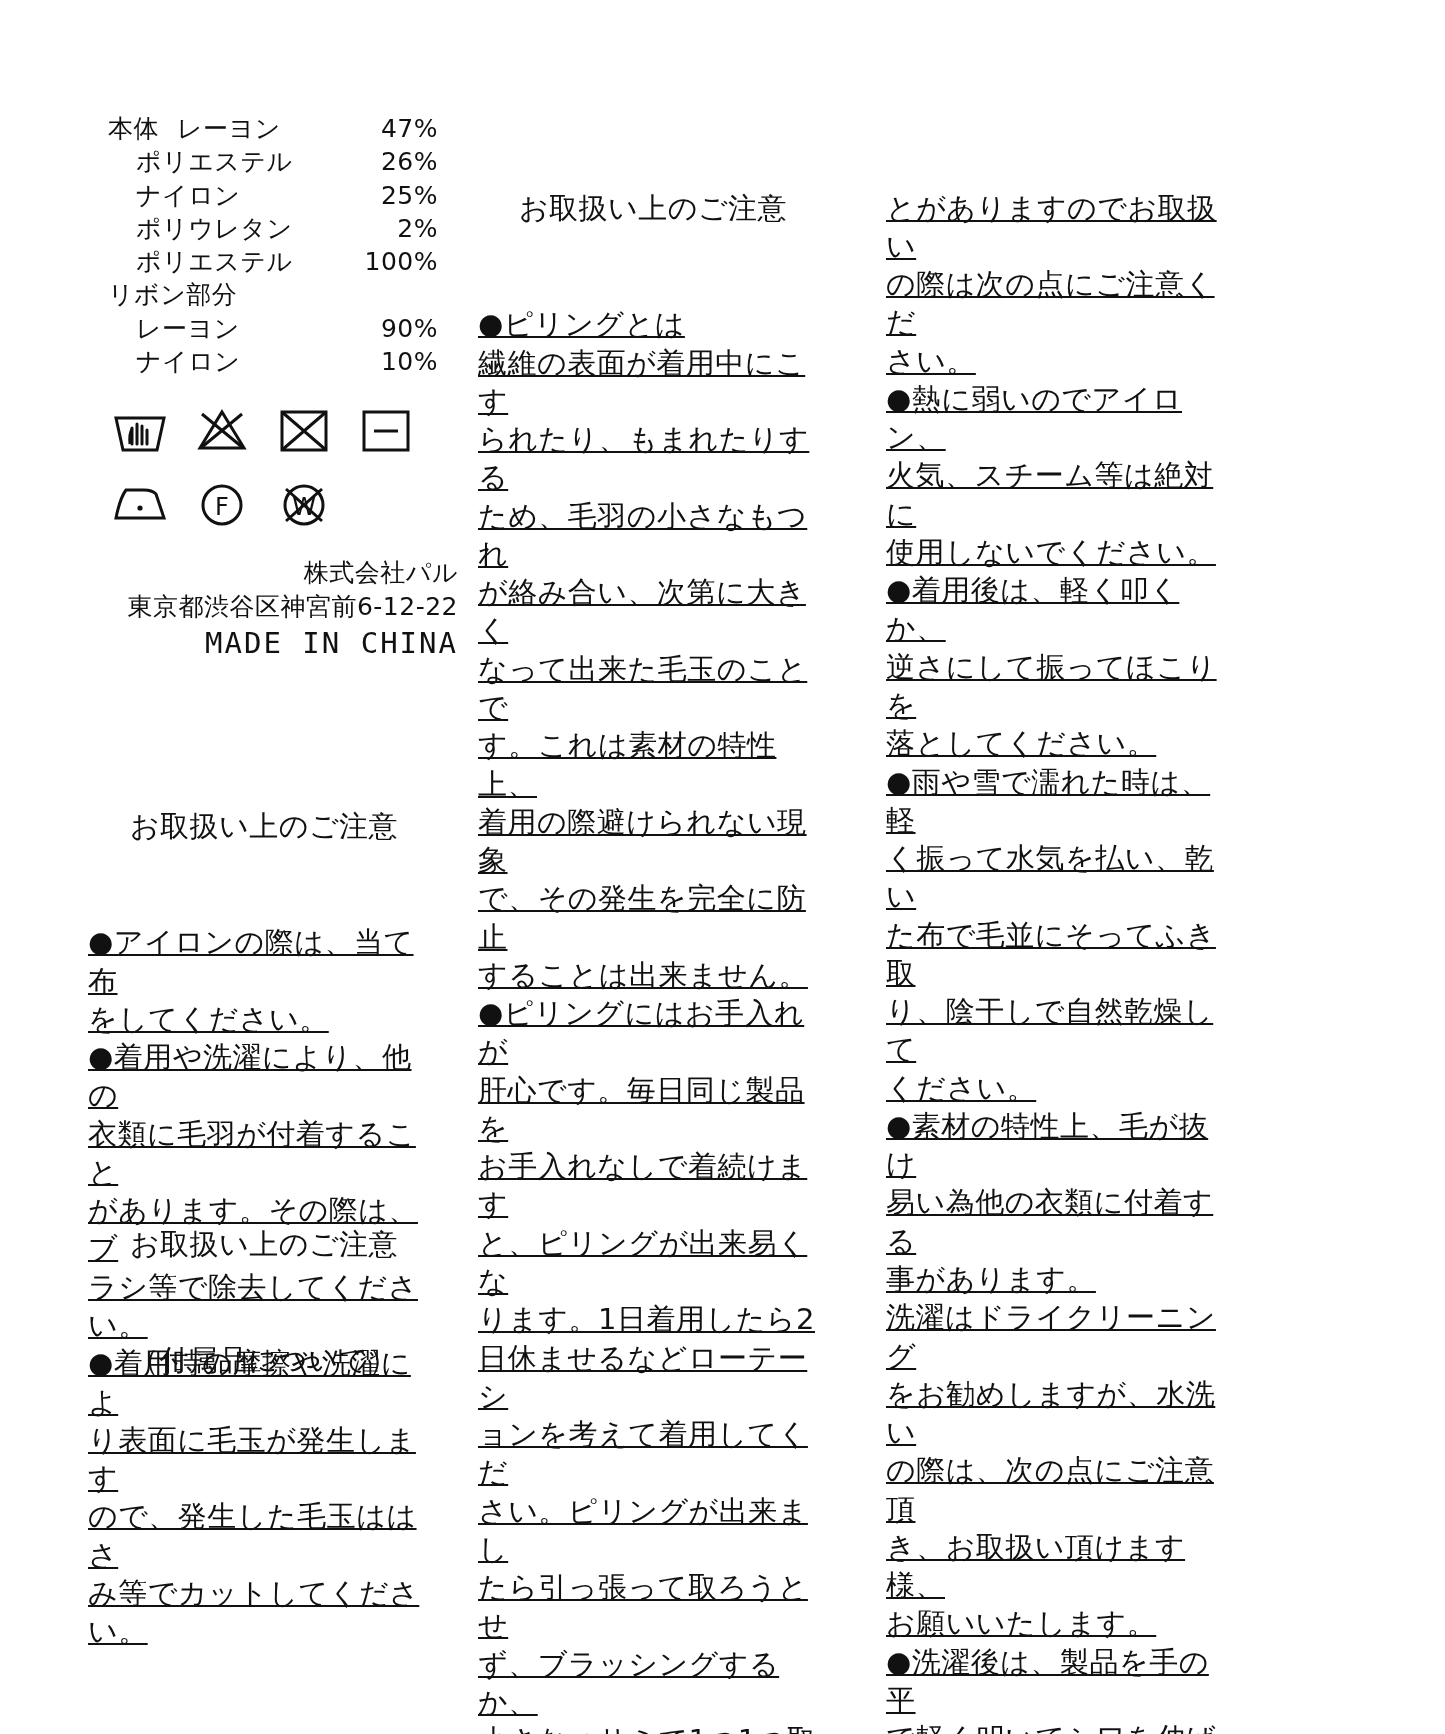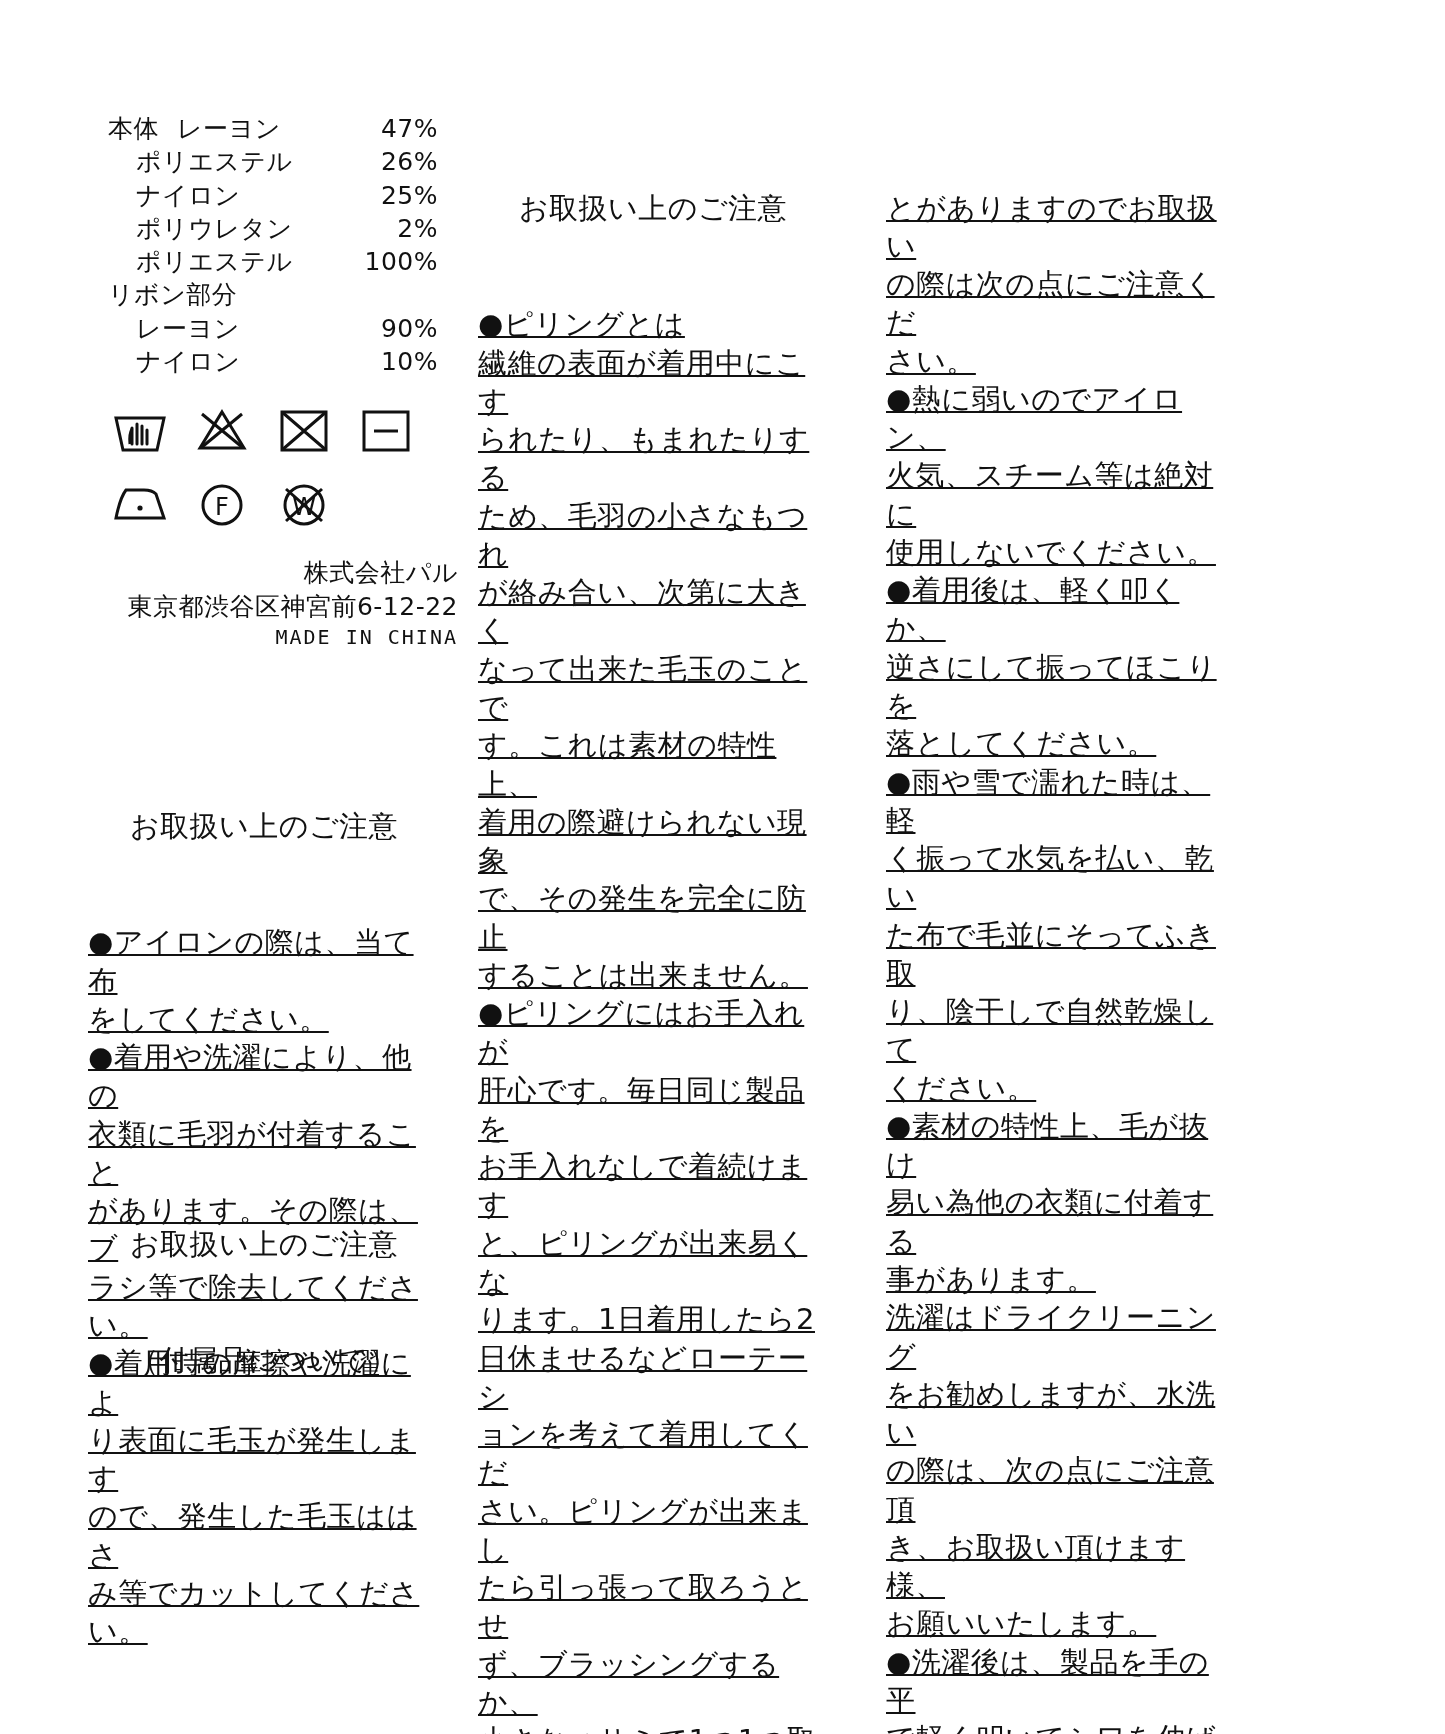--- a/index.html
+++ b/index.html
@@ -78,21 +78,21 @@
     left: 88px;
     top: 556px;
     width: 370px;
     text-align: right;
     font-size: 25px;
     line-height: 1.35;
     letter-spacing: 0.5px;
   }
   .maker .madein {
     font-family: "DejaVu Sans Mono", monospace;
-    font-size: 20px;
+    font-size: 29px;
     letter-spacing: 2px;
   }
 
   
   #col1-care    { left: 88px;  top: 730px;  width: 352px; }
   #col1-acc     { left: 88px;  top: 1148px; width: 352px; }
   #col2-care    { left: 478px; top: 112px;  width: 350px; }
   #col3-care    { left: 886px; top: 112px;  width: 340px; }
 
   .block .heading {

